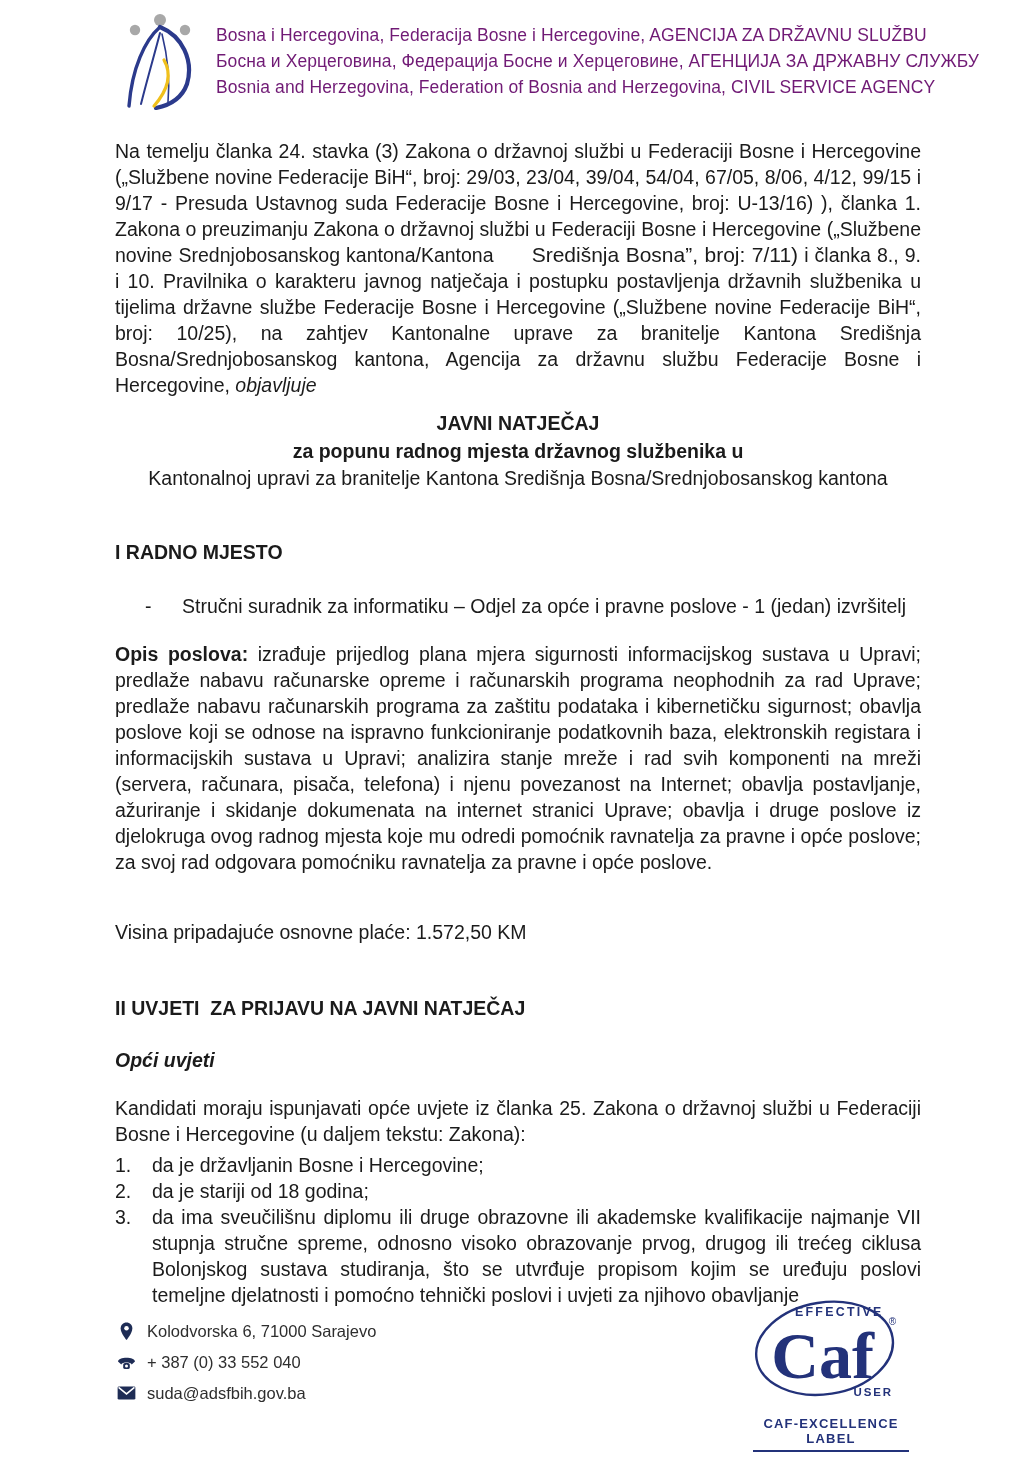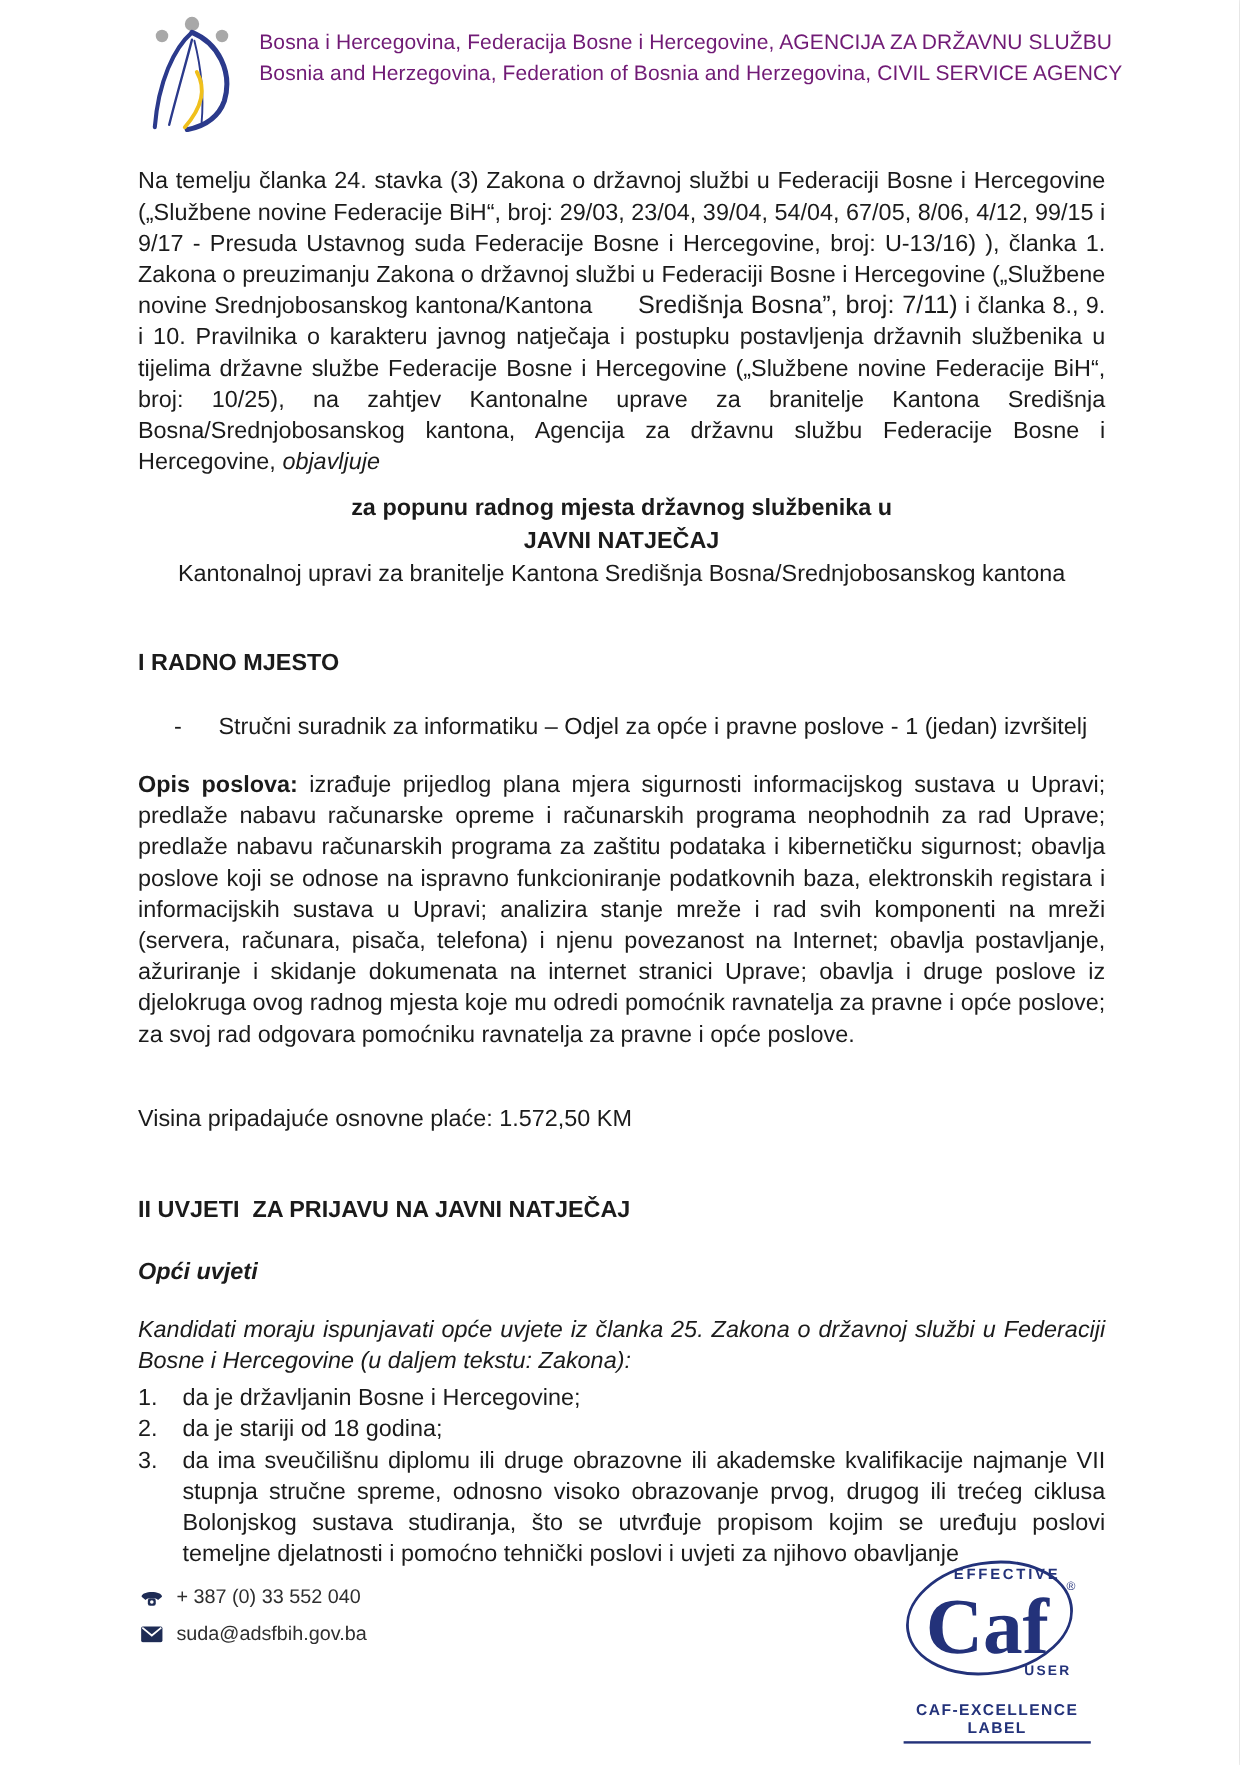--- a/index.html
+++ b/index.html
@@ -22,21 +22,21 @@
   .title-block .b{font-weight:bold;}
   .h-sec{margin-top:46px;font-weight:bold;}
   .bullet-row{margin-top:28px;display:flex;}
   .bullet-dash{flex:0 0 auto;width:37px;padding-left:30px;}
   .bullet-text{flex:1;text-align:justify;}
   .duties{margin-top:22px;}
   .duties b{font-weight:bold;}
   .salary{margin-top:44px;}
   .h-sec2{margin-top:50px;font-weight:bold;white-space:pre-wrap;}
   .h-sub{margin-top:26px;font-weight:bold;font-style:italic;}
-  .kandidati{margin-top:22px;font-style:italic;}
+  .kandidati{margin-top:22px;}
   .num-list{margin-top:5px;}
   .num-row{display:flex;}
   .num-col{flex:0 0 auto;width:37px;}
   .num-text{flex:1;text-align:justify;}
   
   .contact{position:absolute;left:117px;top:1320px;font-size:16.5px;color:#2e2e2e;}
   .contact-row{display:flex;align-items:center;gap:11px;height:22px;margin-bottom:9px;}
   .c-icon{width:19px;height:19px;flex:0 0 auto;display:inline-flex;align-items:center;justify-content:center;}
   .caf{position:absolute;left:753px;top:1293px;width:156px;text-align:center;}
   .caf-label{margin-top:1px;font-size:13px;font-weight:bold;letter-spacing:1.2px;color:#23327a;
@@ -53,31 +53,32 @@
       <circle cx="17" cy="18" r="5.2" fill="#a8a8a8"></circle>
       <circle cx="67" cy="18" r="5.2" fill="#a8a8a8"></circle>
       <path d="M11,94 C14,56 27,28 42,15" fill="none" stroke="#2b3a8c" stroke-width="3.4" stroke-linecap="round"></path>
       <path d="M42,15 C64,24 76,48 69,72 C64,86 53,93 38,96" fill="none" stroke="#2b3a8c" stroke-width="4.2" stroke-linecap="round"></path>
       <path d="M42,21 C36,44 29,68 23,92" fill="none" stroke="#2b3a8c" stroke-width="2" stroke-linecap="round"></path>
       <path d="M44,22 C50,46 52,68 50,90" fill="none" stroke="#2b3a8c" stroke-width="1.6" stroke-linecap="round"></path>
       <path d="M46,48 C54,62 50,78 36,94" fill="none" stroke="#f0c01c" stroke-width="3.2" stroke-linecap="round"></path>
     </svg>
     <div class="letterhead-lines">
       <div>Bosna i Hercegovina, Federacija Bosne i Hercegovine, AGENCIJA ZA DRŽAVNU SLUŽBU</div>
+      <div>Босна и Херцеговина, Федерација Босне и Херцеговине, АГЕНЦИЈА ЗА ДРЖАВНУ СЛУЖБУ</div>
       <div>Bosnia and Herzegovina, Federation of Bosnia and Herzegovina, CIVIL SERVICE AGENCY</div>
     </div>
   </div>
 
   <div class="content">
 
     <p class="justify"><span>Na temelju članka 24. stavka (3) Zakona o državnoj službi u Federaciji Bosne i Hercegovine („Službene novine Federacije BiH“, broj: 29/03, 23/04, 39/04, 54/04, 67/05, 8/06, 4/12, 99/15 i 9/17 - Presuda Ustavnog suda Federacije Bosne i Hercegovine, broj: U-13/16) ), članka 1. Zakona o preuzimanju Zakona o državnoj službi u Federaciji Bosne i Hercegovine („Službene novine Srednjobosanskog kantona/Kantona </span><span class="small-inline">Središnja Bosna”, broj: 7/11)</span><span> i članka 8., 9. i 10. Pravilnika o karakteru javnog natječaja i postupku postavljenja državnih službenika u tijelima državne službe Federacije Bosne i Hercegovine („Službene novine Federacije BiH“, broj: 10/25), na zahtjev Kantonalne uprave za branitelje Kantona Središnja Bosna/Srednjobosanskog kantona, Agencija za državnu službu Federacije Bosne i Hercegovine, </span><span class="italic">objavljuje</span></p>
 
     <div class="title-block">
+      <div class="b">JAVNI NATJEČAJ</div>
       <div class="b">za popunu radnog mjesta državnog službenika u</div>
-      <div class="b">JAVNI NATJEČAJ</div>
       <div>Kantonalnoj upravi za branitelje Kantona Središnja Bosna/Srednjobosanskog kantona</div>
     </div>
 
     <div class="h-sec">I RADNO MJESTO</div>
 
     <div class="bullet-row">
       <span class="bullet-dash">-</span>
       <span class="bullet-text">Stručni suradnik za informatiku – Odjel za opće i pravne poslove - 1 (jedan) izvršitelj</span>
     </div>
 
@@ -104,20 +105,29 @@
         <span class="num-col">3.</span>
         <span class="num-text">da ima sveučilišnu diplomu ili druge obrazovne ili akademske kvalifikacije najmanje VII stupnja stručne spreme, odnosno visoko obrazovanje prvog, drugog ili trećeg ciklusa Bolonjskog sustava  studiranja, što se utvrđuje propisom kojim se uređuju poslovi temeljne djelatnosti i pomoćno tehnički poslovi i uvjeti za njihovo obavljanje</span>
       </div>
     </div>
 
   </div>
 
   <div class="contact">
     <div class="contact-row">
       <span class="c-icon">
+        <svg width="17" height="19" viewBox="0 0 18 20">
+            <path d="M9 0.5C5.5 0.5 2.8 3.2 2.8 6.7c0 4.7 6.2 12.3 6.2 12.3s6.2-7.6 6.2-12.3C15.2 3.2 12.5 0.5 9 0.5z" fill="#1e2c55"></path>
+            <circle cx="9" cy="6.6" r="2.4" fill="#ffffff"></circle>
+          </svg>
+      </span>
+      <span>Kolodvorska 6, 71000 Sarajevo</span>
+    </div>
+    <div class="contact-row">
+      <span class="c-icon">
         <svg width="19" height="17" viewBox="0 0 20 18">
             <path d="M1 8 C1 2.5 19 2.5 19 8 L15.5 11 C14.5 8.5 5.5 8.5 4.5 11 Z" fill="#1e2c55"></path>
             <rect x="6.5" y="9.5" width="7" height="6.5" rx="2" fill="#1e2c55"></rect>
             <circle cx="10" cy="12.7" r="1.6" fill="#ffffff"></circle>
           </svg>
       </span>
       <span>+ 387 (0) 33 552 040</span>
     </div>
     <div class="contact-row">
       <span class="c-icon">

